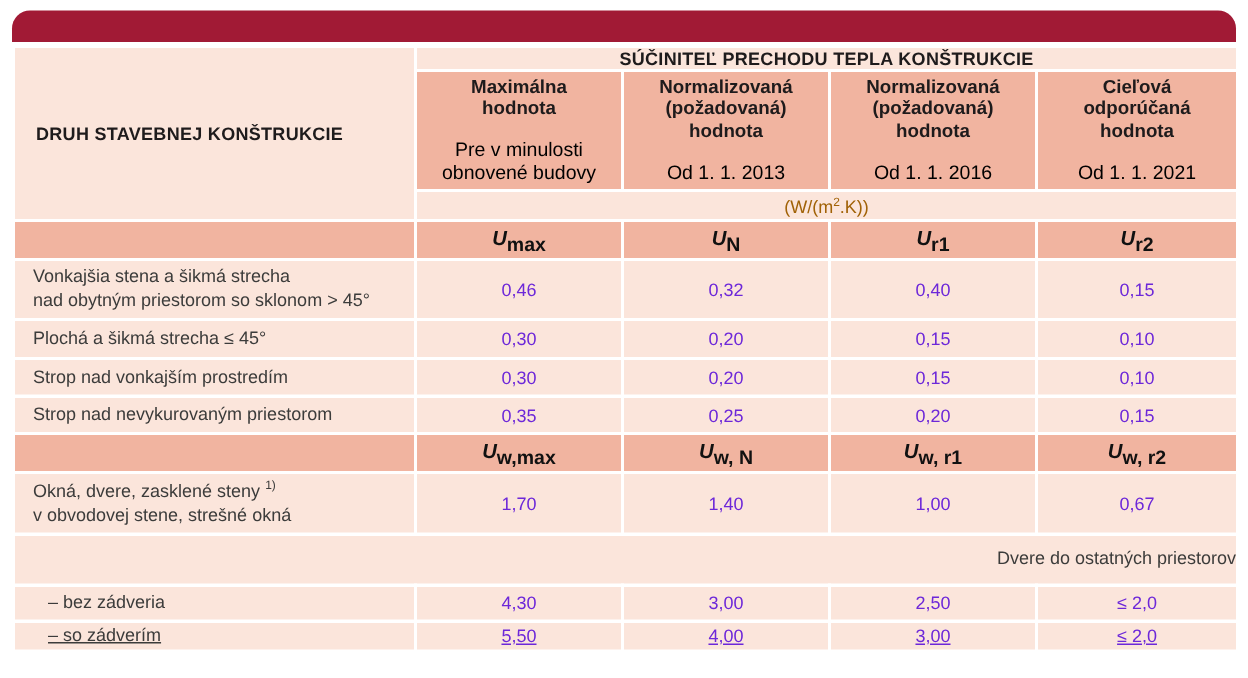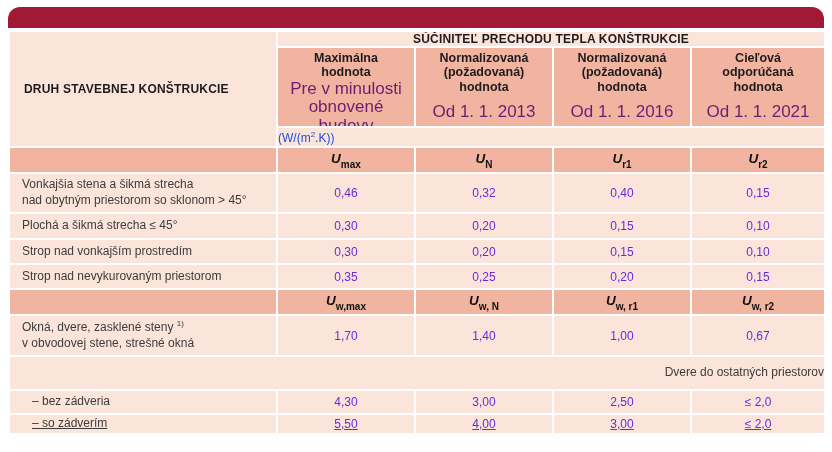--- a/index.html
+++ b/index.html
@@ -22,28 +22,28 @@
     padding-left:14px; vertical-align:middle; letter-spacing:.2px;
   }
   td.group-h {
     font-weight:bold; font-size:12.5px; color:#1e1b1c; text-align:center;
     height:13px; padding:0; letter-spacing:.2px;
   }
   tr.r-heads td { height:78px; padding:0; vertical-align:top; }
   .hc { display:flex; flex-direction:column; justify-content:space-between;
         height:78px; padding:3px 2px 4px; text-align:center; }
   .hc-main { font-weight:bold; color:#1e1b1c; font-size:12.5px; line-height:1.15; white-space:pre-line; }
-  .hc-sub  { color:#701a75; font-size:17px; line-height:1.1; white-space:pre-line; }
+  .hc-sub  { color:#000000; font-size:13px; line-height:1.1; white-space:pre-line; }
 
-  tr.r-unit td { height:20px; color:#1d4ed8; font-size:12px; padding:0; }
+  tr.r-unit td { height:20px; text-align:center; color:#a16207; font-size:12px; padding:0; }
   tr.r-unit sup { font-size:8px; }
 
   tr.r-sym td { height:26px; text-align:center; padding:0; color:#111; }
   .usym { font-style:italic; font-weight:bold; font-size:13.5px; }
-  tr.r-sym sub { font-weight:bold; font-size:10px; font-style:normal; position:relative; top:1px; }
+  tr.r-sym sub { font-weight:bold; font-size:13px; font-style:normal; position:relative; top:1px; }
 
   td.lbl { padding-left:12px; font-size:12.5px; color:#3c3c3b; line-height:1.3; white-space:pre-line; vertical-align:middle; }
   td.lbl sup { font-size:8px; color:#3c3c3b; }
   td.val { text-align:center; font-size:12.5px; color:#6d28d9; vertical-align:middle; }
   td.indent { padding-left:22px; }
 
   tr.h40 td { height:40px; } tr.h26 td { height:26px; } tr.h25 td { height:25px; }
   tr.h41 td { height:41px; } tr.h22 td { height:34px;text-align:right; } tr.h24 td { height:24px; }
   tr.h20 td { height:20px;text-decoration:underline; }
 

